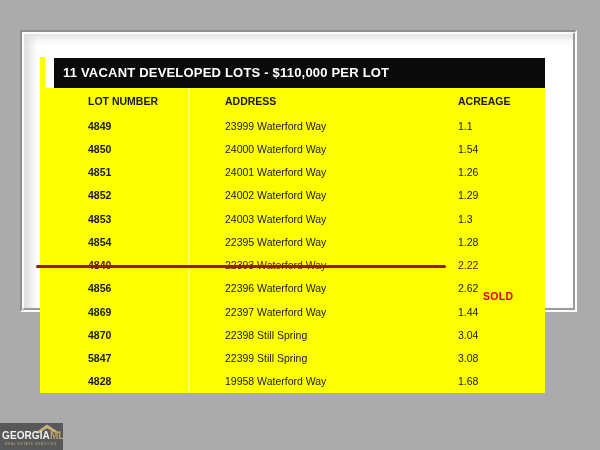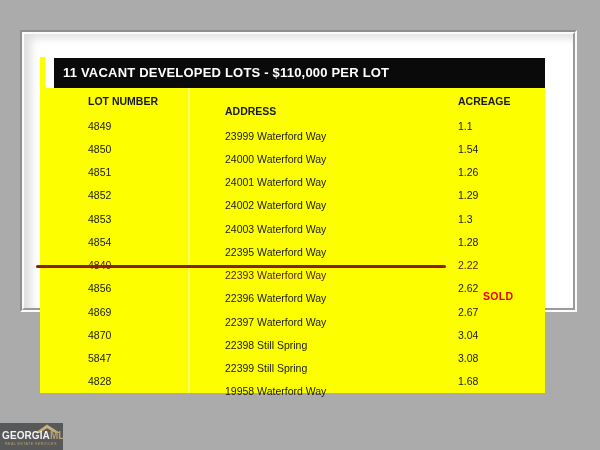--- a/index.html
+++ b/index.html
@@ -66,22 +66,22 @@
   .row  { height: 23.25px; }
   .hrow span, .row span {
     position: absolute;
     top: 50%;
     transform: translateY(-50%);
     white-space: nowrap;
     color: #1a1a1a;
     font-size: 10.5px;
     padding-left: 28px;
   }
-  .c1 { left: 20px;  font-weight: 400; }
-  .c2 { left: 157px; font-weight: 400; margin-top: 10px; }
+  .c1 { left: 20px;  font-weight: 700; }
+  .c2 { left: 157px; font-weight: 400; }
   .c3 { left: 390px; font-weight: 400; }
   .hrow .c1, .hrow .c2, .hrow .c3 { font-weight: 700; font-size: 10.5px; }
   .row.sold .c1, .row.sold .c2, .row.sold .c3 { color: #5a2013; }
   .sold-tag {
     left: 415px;
     font-weight: 700;
     font-size: 12px;
     color: #e60000 !important;
     letter-spacing: 0.3px;
     margin-top: 31px;
@@ -174,21 +174,21 @@
         <span class="sold-tag" style="color: rgb(230, 0, 0);">SOLD</span>
       </div>
       <div class="row">
         <span class="c1">4856</span>
         <span class="c2">22396 Waterford Way</span>
         <span class="c3">2.62</span>
       </div>
       <div class="row">
         <span class="c1">4869</span>
         <span class="c2">22397 Waterford Way</span>
-        <span class="c3">2.67</span>
+        <span class="c3">1.44</span>
       </div>
       <div class="row">
         <span class="c1">4870</span>
         <span class="c2">22398 Still Spring</span>
         <span class="c3">3.04</span>
       </div>
       <div class="row">
         <span class="c1">5847</span>
         <span class="c2">22399 Still Spring</span>
         <span class="c3">3.08</span>

